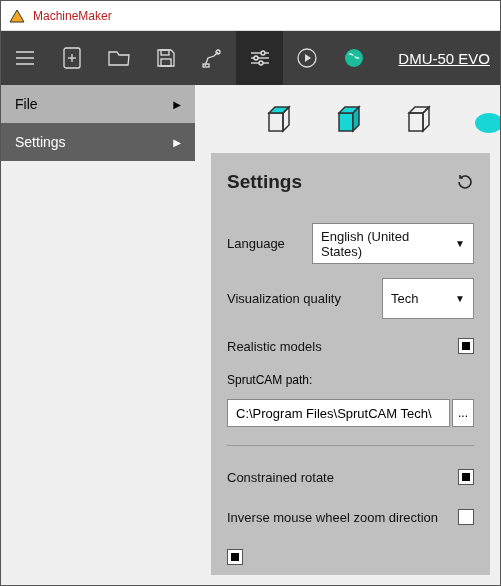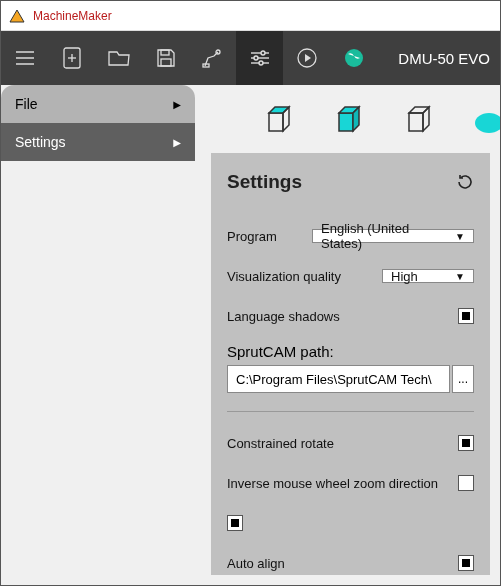--- a/index.html
+++ b/index.html
@@ -7,47 +7,47 @@
   
   .titlebar { height: 30px; background: #fff; display: flex; align-items: center; padding: 0 8px; border-bottom: 1px solid #ddd; }
   .logo-box { width: 16px; height: 16px; margin-right: 8px; position: relative; }
   .logo-box svg { display: block; }
   .app-title { font-size: 12px; color: #b91c1c; }
   
   .toolbar { height: 54px; background: #3f3f3f; display: flex; align-items: center; }
   .tool-btn { width: 47px; height: 54px; display: flex; align-items: center; justify-content: center; color: #ddd; cursor: pointer; }
   .tool-btn.active { background: #2a2a2a; }
   .tool-btn svg { stroke: #ddd; fill: none; }
-  .title-text { color: #fff; font-size: 15px; margin-left: auto; padding-right: 10px; }
+  .title-text { color: #fff; font-size: 15px; margin-left: auto; padding-right: 10px; text-decoration: underline; }
   
   .canvas-strip { position: absolute; top: 100px; left: 240px; right: 0; height: 40px; display: flex; gap: 32px; padding-left: 20px; }
   .shape-slot { width: 38px; height: 38px; }
   
-  .menu-panel { position: absolute; top: 84px; left: 0; width: 194px; background: #b3b3b3; border-radius: 13px; }
+  .menu-panel { position: absolute; top: 84px; left: 0; width: 194px; background: #b3b3b3; }
   .menu-item { height: 38px; display: flex; align-items: center; padding: 0 14px; font-size: 14px; color: #000; cursor: pointer; justify-content: space-between; }
   .menu-item.active { background: #5f5f5f; color: #fff; }
   .menu-arrow { font-size: 10px; }
   
   .settings-panel { position: absolute; top: 152px; left: 210px; right: 10px; bottom: 10px; background: #c0c0c0; padding: 18px 16px 10px 16px; }
   .settings-header { display: flex; justify-content: space-between; align-items: center; margin-bottom: 30px; }
   .settings-title { font-size: 19px; font-weight: 600; color: #222; }
   .reset-icon { width: 18px; height: 18px; cursor: pointer; }
   
   .form-row { display: flex; align-items: center; justify-content: space-between; margin-bottom: 14px; font-size: 13px; color: #111; min-height: 26px; }
   .form-label { font-size: 13px; }
   
-  .dropdown { background: #fff; border: 1px solid #888; height: 14px; display: flex; align-items: center; padding: 0 8px; font-size: 13px; justify-content: space-between; cursor: pointer; }
+  .dropdown { background: #fff; border: 1px solid #888; height: 41px; display: flex; align-items: center; padding: 0 8px; font-size: 13px; justify-content: space-between; cursor: pointer; }
   .dd-lang { width: 162px; }
   .dd-qual { width: 92px; }
   .dd-arrow { font-size: 10px; margin-left: 8px; }
   
   .checkbox { width: 16px; height: 16px; background: #fff; border: 1px solid #555; display: flex; align-items: center; justify-content: center; cursor: pointer; }
   .checkbox.checked::after { content: ""; width: 8px; height: 8px; background: #000; }
   
-  .path-label { font-size: 15px; margin-bottom: 5px; }
+  .path-label { font-size: 12px; margin-bottom: 12px; }
   .path-row { display: flex; gap: 2px; margin-bottom: 18px; }
   .path-input { flex: 1; background: #fff; border: 1px solid #888; height: 28px; padding: 0 8px; font-size: 13px; display: flex; align-items: center; white-space: nowrap; overflow: hidden; }
   .path-btn { width: 22px; height: 28px; background: #fff; border: 1px solid #888; display: flex; align-items: center; justify-content: center; font-size: 12px; cursor: pointer; }
   
   .divider { border: none; border-top: 1px solid #999; margin: 4px 0 18px 0; }
 </style>
 </head>
 <body>
 
 <div class="titlebar">
@@ -163,37 +163,37 @@
     <div class="settings-title">Settings</div>
     <div class="reset-icon">
       <svg width="18" height="18" viewBox="0 0 18 18" fill="none" stroke="#222" stroke-width="1.6">
           <path d="M3 9 a6 6 0 1 0 2 -4.5"></path>
           <polyline points="4,2 4,5 7,5"></polyline>
         </svg>
     </div>
   </div>
 
   <div class="form-row">
-    <span class="form-label">Program</span>
+    <span class="form-label">Language</span>
     <div class="dropdown dd-lang">
       <span>English (United States)</span>
       <span class="dd-arrow">▼</span>
     </div>
   </div>
 
   <div class="form-row">
     <span class="form-label">Visualization quality</span>
     <div class="dropdown dd-qual">
-      <span>High</span>
+      <span>Tech</span>
       <span class="dd-arrow">▼</span>
     </div>
   </div>
 
   <div class="form-row">
-    <span class="form-label">Language shadows</span>
+    <span class="form-label">Realistic models</span>
     <div class="checkbox checked"></div>
   </div>
 
   <div class="path-label">SprutCAM path:</div>
   <div class="path-row">
     <div class="path-input">
       <span>C:\Program Files\SprutCAM Tech\</span>
     </div>
     <div class="path-btn">
       <span>...</span>

